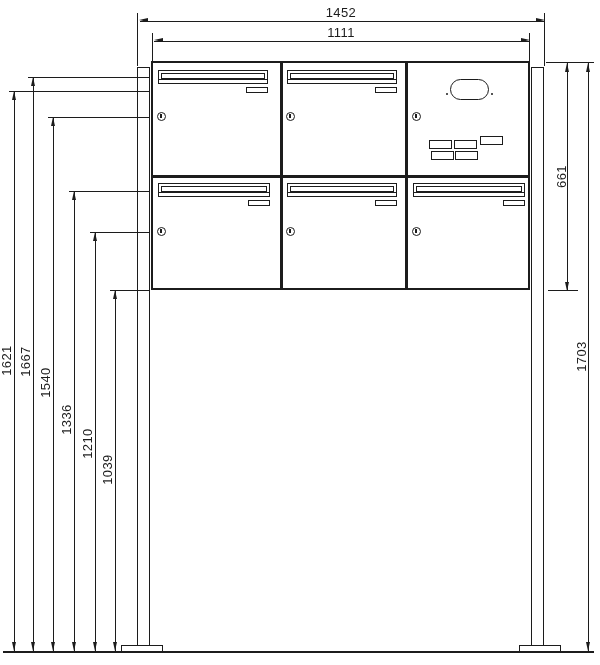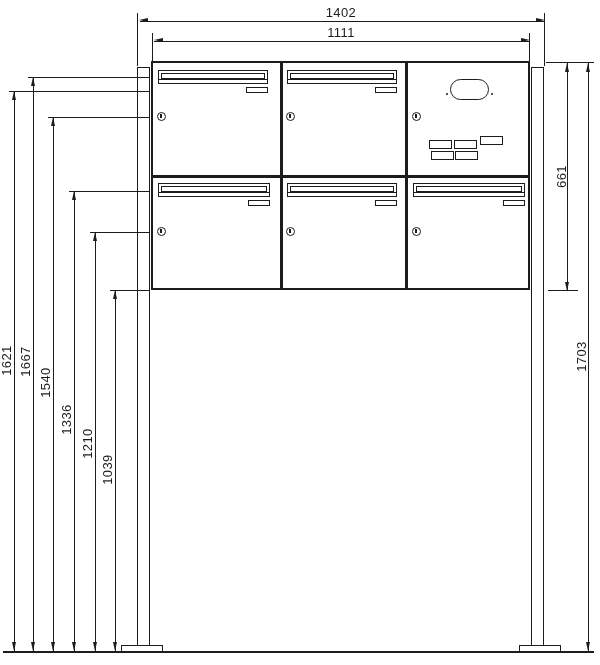--- a/index.html
+++ b/index.html
@@ -115,21 +115,21 @@
   <div class="plate" style="left:503px; top:200px;"></div>
   <div class="lock" style="left:412px; top:227px;">
       <span class="pin"></span>
     </div>
 
   <div class="lv" style="left:137px; top:13px; height:53px;"></div>
   <div class="lv" style="left:544px; top:13px; height:53px;"></div>
   <div class="lh" style="left:140px; top:21px; width:404px;"></div>
   <div class="arrL" style="left:139px; top:18.4px;"></div>
   <div class="arrR" style="left:536px; top:18.4px;"></div>
-  <div class="dlabel" style="left:311px; top:6px; width:60px;">1402</div>
+  <div class="dlabel" style="left:311px; top:6px; width:60px;">1452</div>
 
   <div class="lv" style="left:152px; top:33px; height:29px;"></div>
   <div class="lv" style="left:528.5px; top:33px; height:29px;"></div>
   <div class="lh" style="left:154px; top:41px; width:376px;"></div>
   <div class="arrL" style="left:154px; top:38.4px;"></div>
   <div class="arrR" style="left:521px; top:38.4px;"></div>
   <div class="dlabel" style="left:311px; top:26px; width:60px;">1111</div>
 
   <div class="lh" style="left:546px; top:61.5px; width:48px;"></div>
   <div class="lv" style="left:567px; top:63px; height:228px;"></div>

